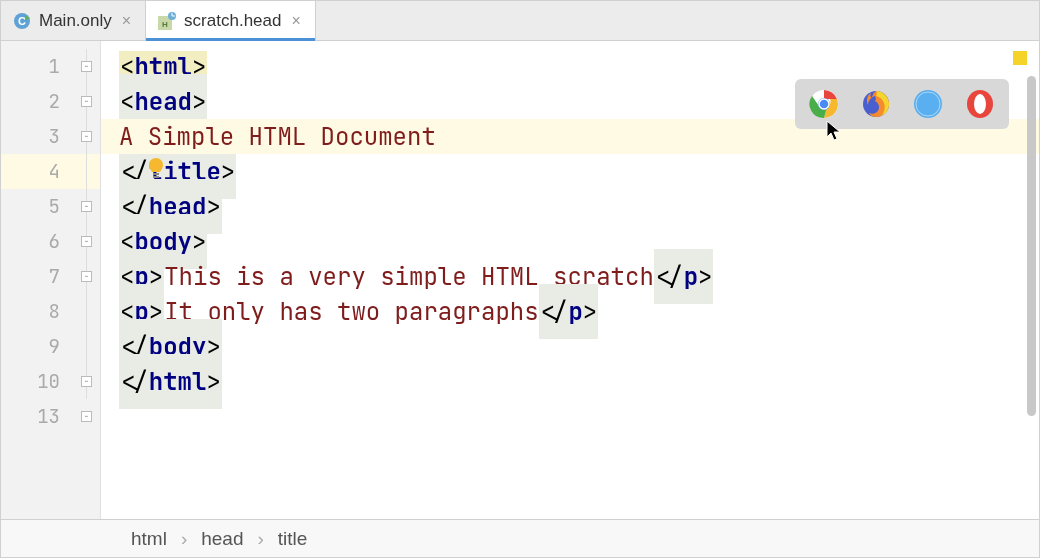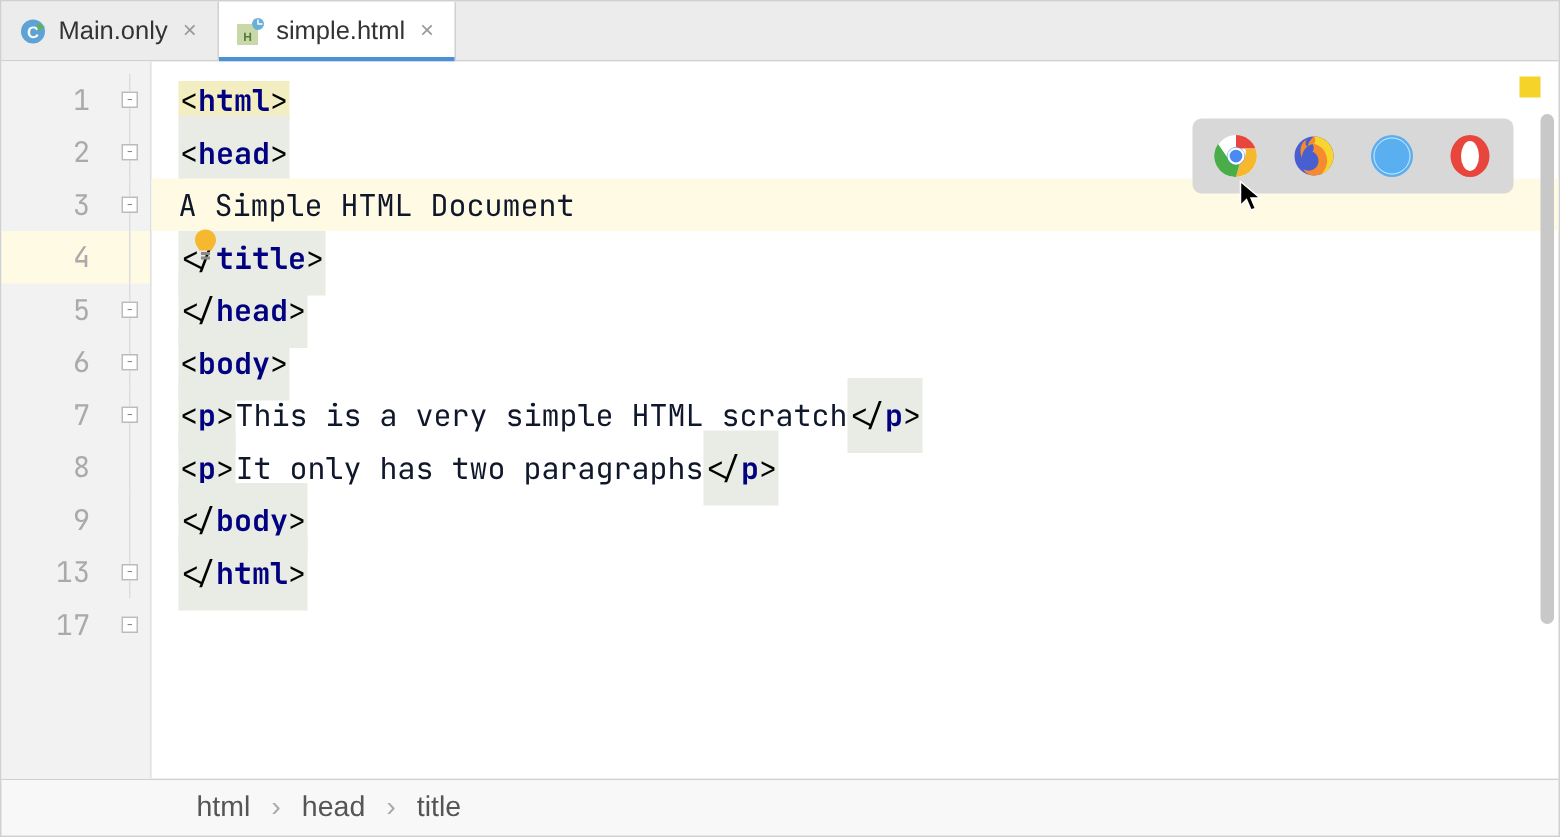--- a/index.html
+++ b/index.html
@@ -97,39 +97,39 @@
       right: 13px;
       top: 0;
       bottom: 0;
       width: 1px;
       background: #ddd;
     }
     .code-area {
       flex: 1;
       padding-top: 8px;
       font-family: "JetBrains Mono", "Consolas", monospace;
-      font-size: 20px;
+      font-size: 24px;
       position: relative;
     }
     .code-line {
       height: 35px;
       display: flex;
       align-items: center;
       padding-left: 18px;
       white-space: pre;
     }
     .code-line.current {
       background: #fffae3;
       position: relative;
     }
     .tag-bg { background: #e8ece4; padding: 12px 1px; }
     .tag-bg-yellow { background: #f2eec2; padding: 0 1px; }
     .kw { color: #000080; font-weight: bold; }
     .bracket { color: #000; }
-    .text { color: #0f172a; }
+    .text { color: #7f1d1d; }
     .bulb-icon {
       position: absolute;
       left: -72px;
       width: 24px;
       height: 24px;
     }
     .browser-panel {
       position: absolute;
       top: 38px;
       right: 30px;
@@ -200,21 +200,21 @@
   </div>
   <div class="tab active">
     <span class="tab-icon">
       <svg viewBox="0 0 18 18">
           <rect x="0" y="4" width="14" height="14" fill="#c8d8a8"></rect>
           <text x="7" y="15" text-anchor="middle" font-size="8" fill="#5a7a3a" font-weight="bold">H</text>
           <circle cx="14" cy="4" r="4" fill="#6aafd8"></circle>
           <path d="M14 1 L14 4 L17 4" stroke="#fff" stroke-width="1" fill="none"></path>
         </svg>
     </span>
-    <span>simple.html</span>
+    <span>scratch.head</span>
     <span class="tab-close">×</span>
   </div>
 </div>
 
 <div class="editor-area">
   <div class="gutter">
     <div class="gutter-row">
         <span>1</span>
         <div class="fold-line"></div>
         <div class="fold-marker">−</div>
@@ -250,26 +250,26 @@
       </div>
     <div class="gutter-row">
         <span>8</span>
         <div class="fold-line"></div>
       </div>
     <div class="gutter-row">
         <span>9</span>
         <div class="fold-line"></div>
       </div>
     <div class="gutter-row">
+        <span>10</span>
+        <div class="fold-line"></div>
+        <div class="fold-marker">−</div>
+      </div>
+    <div class="gutter-row">
         <span>13</span>
-        <div class="fold-line"></div>
-        <div class="fold-marker">−</div>
-      </div>
-    <div class="gutter-row">
-        <span>17</span>
         <div class="fold-marker">−</div>
       </div>
   </div>
 
   <div class="code-area">
     <div class="code-line"><span class="tag-bg-yellow"><span class="bracket">&lt;</span><span class="kw">html</span><span class="bracket">&gt;</span></span></div>
     <div class="code-line"><span class="tag-bg"><span class="bracket">&lt;</span><span class="kw">head</span><span class="bracket">&gt;</span></span></div>
     <div class="code-line current">
       <span class="bulb-icon">
         <svg viewBox="0 0 24 24">

